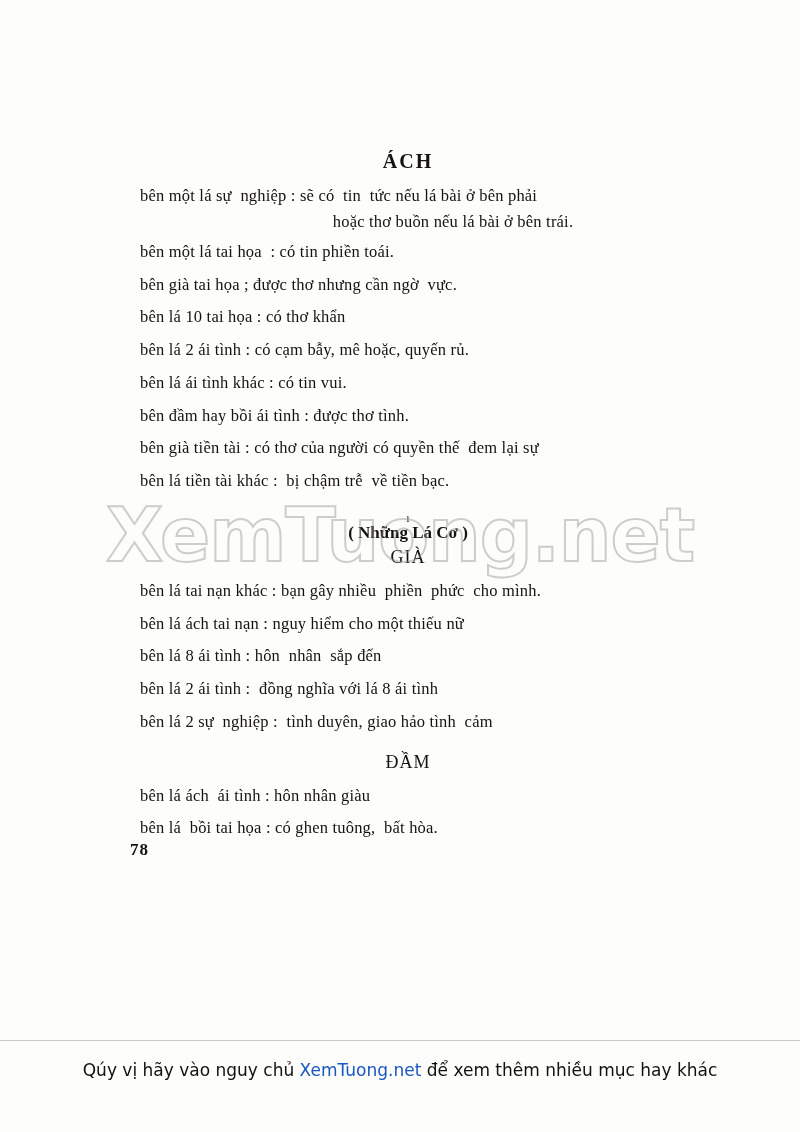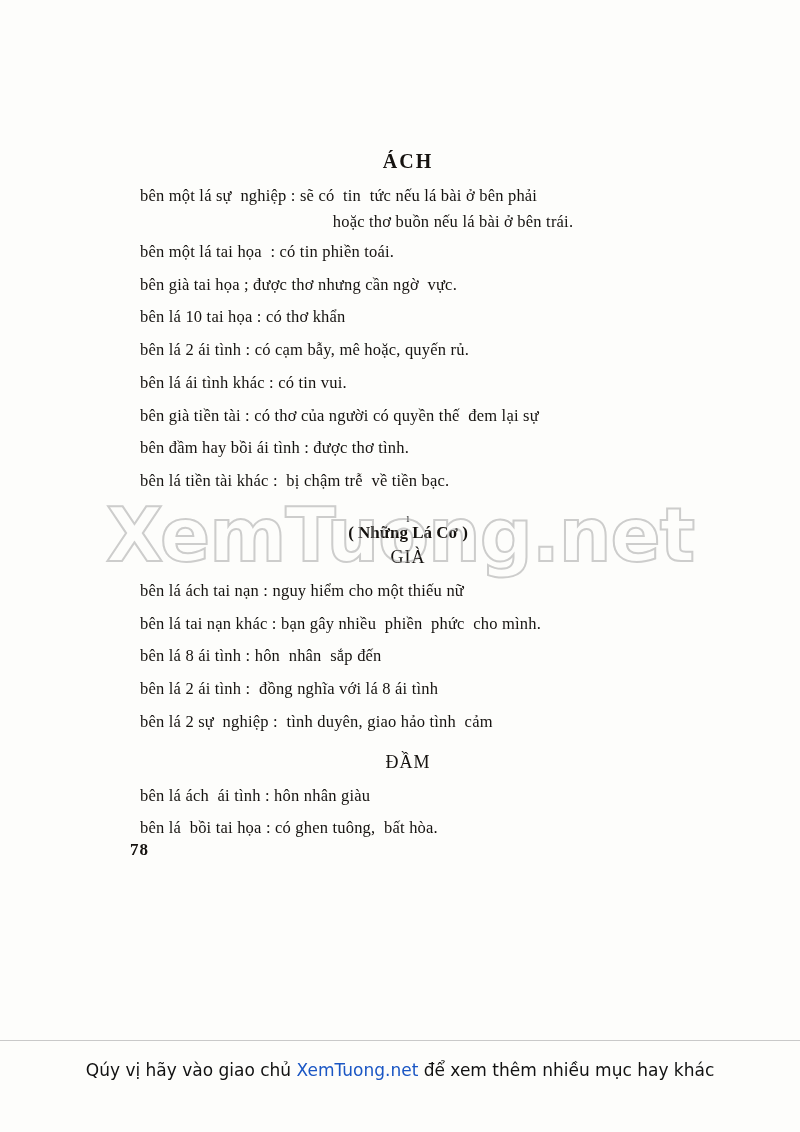--- a/index.html
+++ b/index.html
@@ -168,34 +168,34 @@
       <div class="heading heading-ace">ÁCH</div>
 
       <div class="block">
         <div class="line">bên một lá sự  nghiệp : sẽ có  tin  tức nếu lá bài ở bên phải</div>
         <div class="cont">hoặc thơ buồn  nếu lá bài ở bên trái.</div>
         <div class="line">bên một lá tai họa  : có tin phiền toái.</div>
         <div class="line">bên già tai họa ; được thơ nhưng cần ngờ  vực.</div>
         <div class="line">bên lá 10 tai họa : có thơ khẩn</div>
         <div class="line">bên lá 2 ái tình : có cạm bẫy, mê hoặc, quyến rủ.</div>
         <div class="line">bên lá ái tình khác : có tin vui.</div>
+        <div class="line">bên đầm hay bồi ái tình : được thơ tình.</div>
         <div class="line">bên già tiền tài : có thơ của người có quyền thế  đem lại sự</div>
-        <div class="line">bên đầm hay bồi ái tình : được thơ tình.</div>
         <div class="line">bên lá tiền tài khác :  bị chậm trễ  về tiền bạc.</div>
       </div>
 
       <div class="tick">ı</div>
 
       <div class="section-sub">( Những Lá Cơ )</div>
 
       <div class="sub-head">GIÀ</div>
 
       <div class="block">
+        <div class="line">bên lá tai nạn khác : bạn gây nhiều  phiền  phức  cho mình.</div>
         <div class="line">bên lá ách tai nạn : nguy hiểm cho một thiếu nữ</div>
-        <div class="line">bên lá tai nạn khác : bạn gây nhiều  phiền  phức  cho mình.</div>
         <div class="line">bên lá 8 ái tình : hôn  nhân  sắp đến</div>
         <div class="line">bên lá 2 ái tình :  đồng nghĩa với lá 8 ái tình</div>
         <div class="line">bên lá 2 sự  nghiệp :  tình duyên, giao hảo tình  cảm</div>
       </div>
 
       <div class="sub-head second">ĐẦM</div>
 
       <div class="block">
         <div class="line">bên lá ách  ái tình : hôn nhân giàu</div>
         <div class="line">bên lá  bồi tai họa : có ghen tuông,  bất hòa.</div>
@@ -205,16 +205,16 @@
 
     <div class="page-number">78</div>
 
     <div class="watermark">XemTuong.net</div>
 
   </div>
 
   <div class="footer-rule"></div>
 
   <div class="footer">
-    <span>Qúy vị hãy vào giao chủ </span><span class="brand">XemTuong.net</span><span> để xem thêm nhiều mục hay khác</span>
+    <span>Qúy vị hãy vào nguy chủ </span><span class="brand">XemTuong.net</span><span> để xem thêm nhiều mục hay khác</span>
   </div>
 
 </div>
 
 </body></html>

